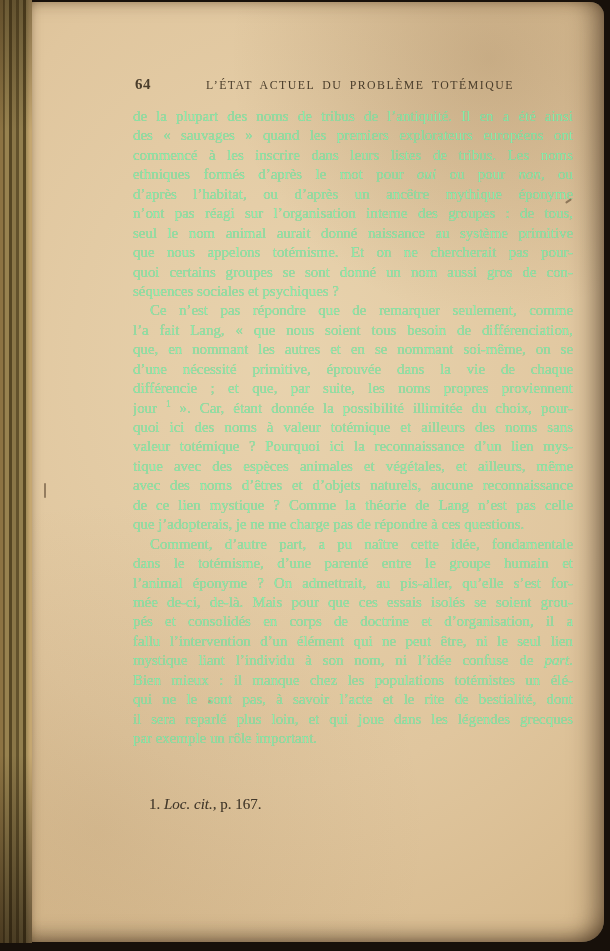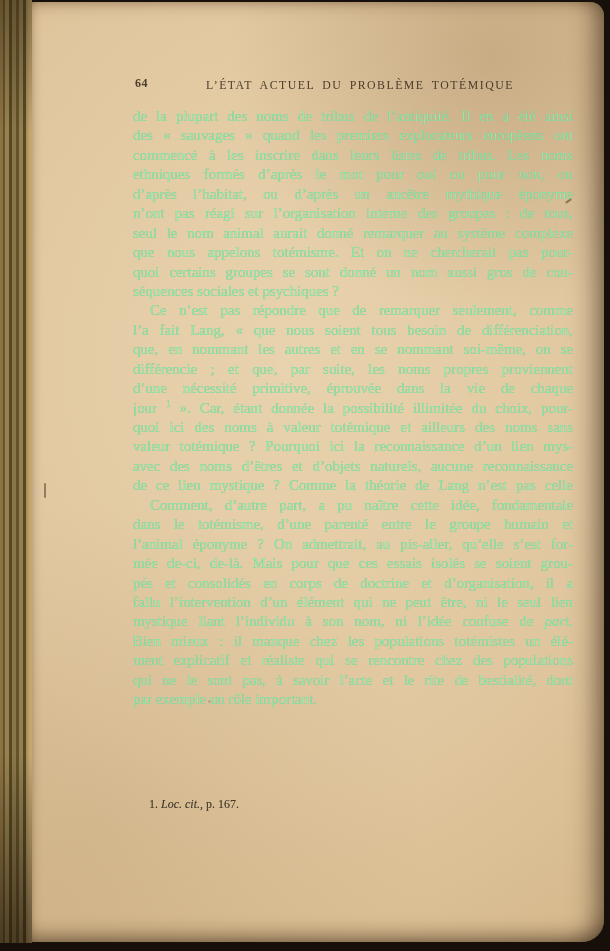--- a/index.html
+++ b/index.html
@@ -38,42 +38,42 @@
       radial-gradient(circle at 12% 88%, rgba(120,85,45,.10), rgba(120,85,45,0) 34%),
       radial-gradient(ellipse 120% 90% at 45% 38%, #e8d3ae 0%, #e0c69e 50%, #d7ba8e 78%, #c9a97a 100%);
     box-shadow:
       inset -18px 0 26px -10px rgba(46,28,12,.55),
       inset 6px 0 10px -6px rgba(100,78,44,.5),
       inset 0 -14px 20px -10px rgba(46,28,12,.5),
       inset 0 8px 12px -8px rgba(120,90,50,.4);
   }
 
   .header { position:absolute; left:133px; top:76px; width:440px; height:18px; color:#4a3d2b; }
-  .pagenum { position:absolute; left:2px; top:0; font-weight:bold; font-size:12px; letter-spacing:.5px; }
+  .pagenum { position:absolute; left:2px; top:0; font-weight:bold; font-size:15px; letter-spacing:.5px; }
   .running-title {
     position:absolute; left:0; right:0; top:2px; text-align:center;
     font-size:11.8px; font-weight:normal; letter-spacing:1.5px; word-spacing:3px;
     padding-left:14px; white-space:nowrap;
   }
 
   .body-text {
     position:absolute; left:133px; top:107px; width:440px;
     font-size:14.9px; color:#86efac;
     text-shadow:0 0 .5px rgba(63,53,40,.4);
   }
   .line { height:19.45px; line-height:19.45px; overflow:hidden;
           text-align:justify; text-justify:inter-word; }
   .line.j  { text-align-last:justify; }
   .line.in { padding-left:17px;font-family:Liberation Serif, serif; }
   sup { font-size:9.5px; line-height:0; vertical-align:6px; }
   i   { font-style:italic;margin-top:14px; }
 
   .footnote {
     position:absolute; left:133px; top:796px; width:440px;
-    font-size:12px; color:#42382a;
+    font-size:15px; color:#42382a;
     text-shadow:0 0 .5px rgba(63,53,40,.35);
   }
   .footnote .line { height:16px; line-height:16px; }
   .footnote .line.in { padding-left:16px; }
 
   .speck { position:absolute; background:rgba(70,50,30,.5); }
   .speck-1 { left:565px; top:200px; width:7px; height:2px; border-radius:2px; transform:rotate(-35deg); }
   .speck-2 { left:44px;  top:483px; width:2px; height:15px; border-radius:1px; }
   .speck-3 { left:208px; top:700px; width:3px; height:3px; border-radius:50%; opacity:.4; }
 </style>
@@ -89,44 +89,46 @@
     <span class="running-title">L’ÉTAT ACTUEL DU PROBLÈME TOTÉMIQUE</span>
   </div>
 
   <div class="body-text">
       <div class="line j"><span>de la plupart des noms de tribus de l’antiquité. Il en a été ainsi</span></div>
       <div class="line j"><span>des « sauvages » quand les premiers explorateurs européens ont</span></div>
       <div class="line j"><span>commencé à les inscrire dans leurs listes de tribus. Les noms</span></div>
       <div class="line j"><span>ethniques formés d’après le mot pour </span><i>oui</i><span> ou pour </span><i>non,</i><span> ou</span></div>
       <div class="line j"><span>d’après l’habitat, ou d’après un ancêtre mythique éponyme</span></div>
       <div class="line j"><span>n’ont pas réagi sur l’organisation interne des groupes : de tous,</span></div>
-      <div class="line j"><span>seul le nom animal aurait donné remarquer au système complexe</span></div>
+      <div class="line j"><span>seul le nom animal aurait donné naissance au système primitive</span></div>
       <div class="line j"><span>que nous appelons totémisme. Et on ne chercherait pas pour-</span></div>
       <div class="line j"><span>quoi certains groupes se sont donné un nom aussi gros de con-</span></div>
       <div class="line"><span>séquences sociales et psychiques ?</span></div>
       <div class="line j in"><span>Ce n’est pas répondre que de remarquer seulement, comme</span></div>
       <div class="line j"><span>l’a fait Lang, « que nous soient tous besoin de différenciation,</span></div>
       <div class="line j"><span>que, en nommant les autres et en se nommant soi-même, on se</span></div>
+      <div class="line j"><span>d’une nécessité primitive, éprouvée dans la vie de chaque</span></div>
       <div class="line j"><span>différencie ; et que, par suite, les noms propres proviennent</span></div>
-      <div class="line j"><span>d’une nécessité primitive, éprouvée dans la vie de chaque</span></div>
       <div class="line j"><span>jour </span><sup>1</sup><span> ». Car, étant donnée la possibilité illimitée du choix, pour-</span></div>
       <div class="line j"><span>quoi ici des noms à valeur totémique et ailleurs des noms sans</span></div>
       <div class="line j"><span>valeur totémique ? Pourquoi ici la reconnaissance d’un lien mys-</span></div>
+      <div class="line j"><span>tique avec des espèces animales et végétales, et ailleurs, même</span></div>
       <div class="line j"><span>avec des noms d’êtres et d’objets naturels, aucune reconnaissance</span></div>
       <div class="line j"><span>de ce lien mystique ? Comme la théorie de Lang n’est pas celle</span></div>
+      <div class="line"><span>que j’adopterais, je ne me charge pas de répondre à ces questions.</span></div>
       <div class="line j in"><span>Comment, d’autre part, a pu naître cette idée, fondamentale</span></div>
       <div class="line j"><span>dans le totémisme, d’une parenté entre le groupe humain et</span></div>
       <div class="line j"><span>l’animal éponyme ? On admettrait, au pis-aller, qu’elle s’est for-</span></div>
       <div class="line j"><span>mée de-ci, de-là. Mais pour que ces essais isolés se soient grou-</span></div>
       <div class="line j"><span>pés et consolidés en corps de doctrine et d’organisation, il a</span></div>
       <div class="line j"><span>fallu l’intervention d’un élément qui ne peut être, ni le seul lien</span></div>
       <div class="line j"><span>mystique liant l’individu à son nom, ni l’idée confuse de </span><i>part</i><span>.</span></div>
       <div class="line j"><span>Bien mieux : il manque chez les populations totémistes un élé-</span></div>
-      <div class="line j"><span>ment explicatif et réaliste qui se rencontre chez des populations</span></div>
       <div class="line j"><span>qui ne le sont pas, à savoir l’acte et le rite de bestialité, dont</span></div>
+      <div class="line j"><span>il sera reparlé plus loin, et qui joue dans les légendes grecques</span></div>
       <div class="line"><span>par exemple un rôle important.</span></div>
     </div>
 
   <div class="footnote">
       <div class="line in"><span>1. </span><i>Loc. cit.,</i><span> p. 167.</span></div>
     </div>
 
   <div class="speck speck-1"></div>
   <div class="speck speck-2"></div>
   <div class="speck speck-3"></div>

